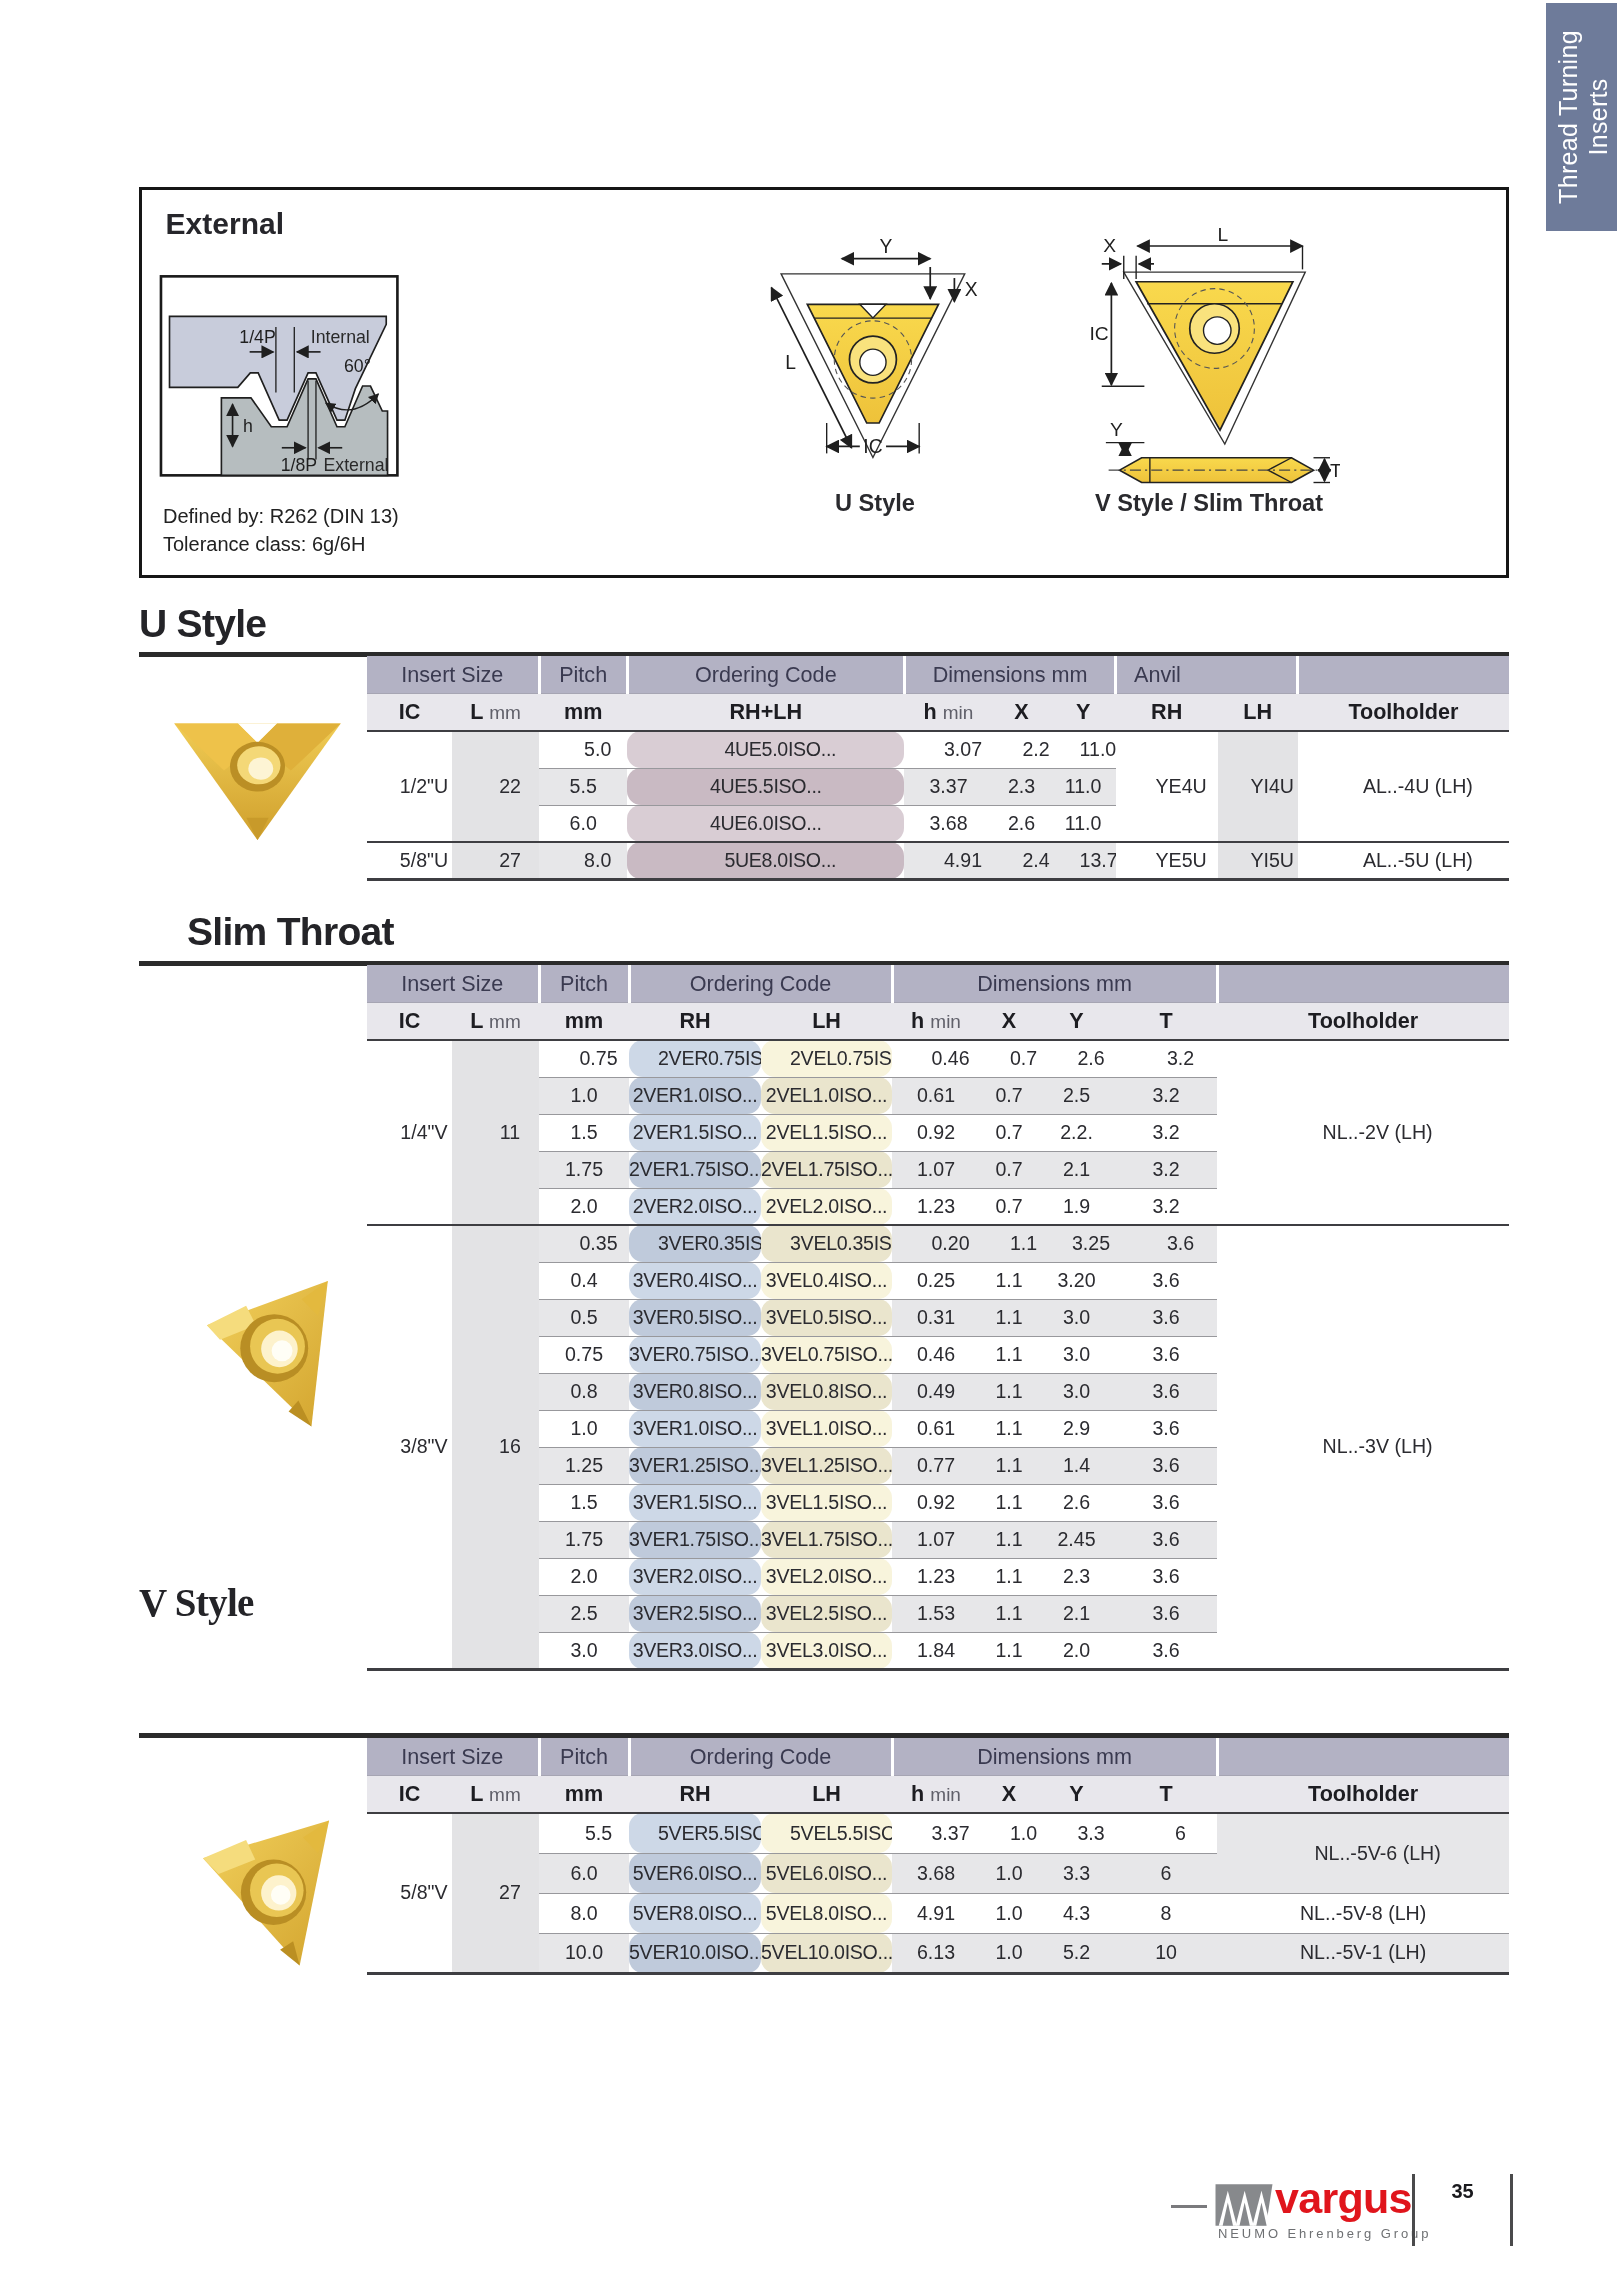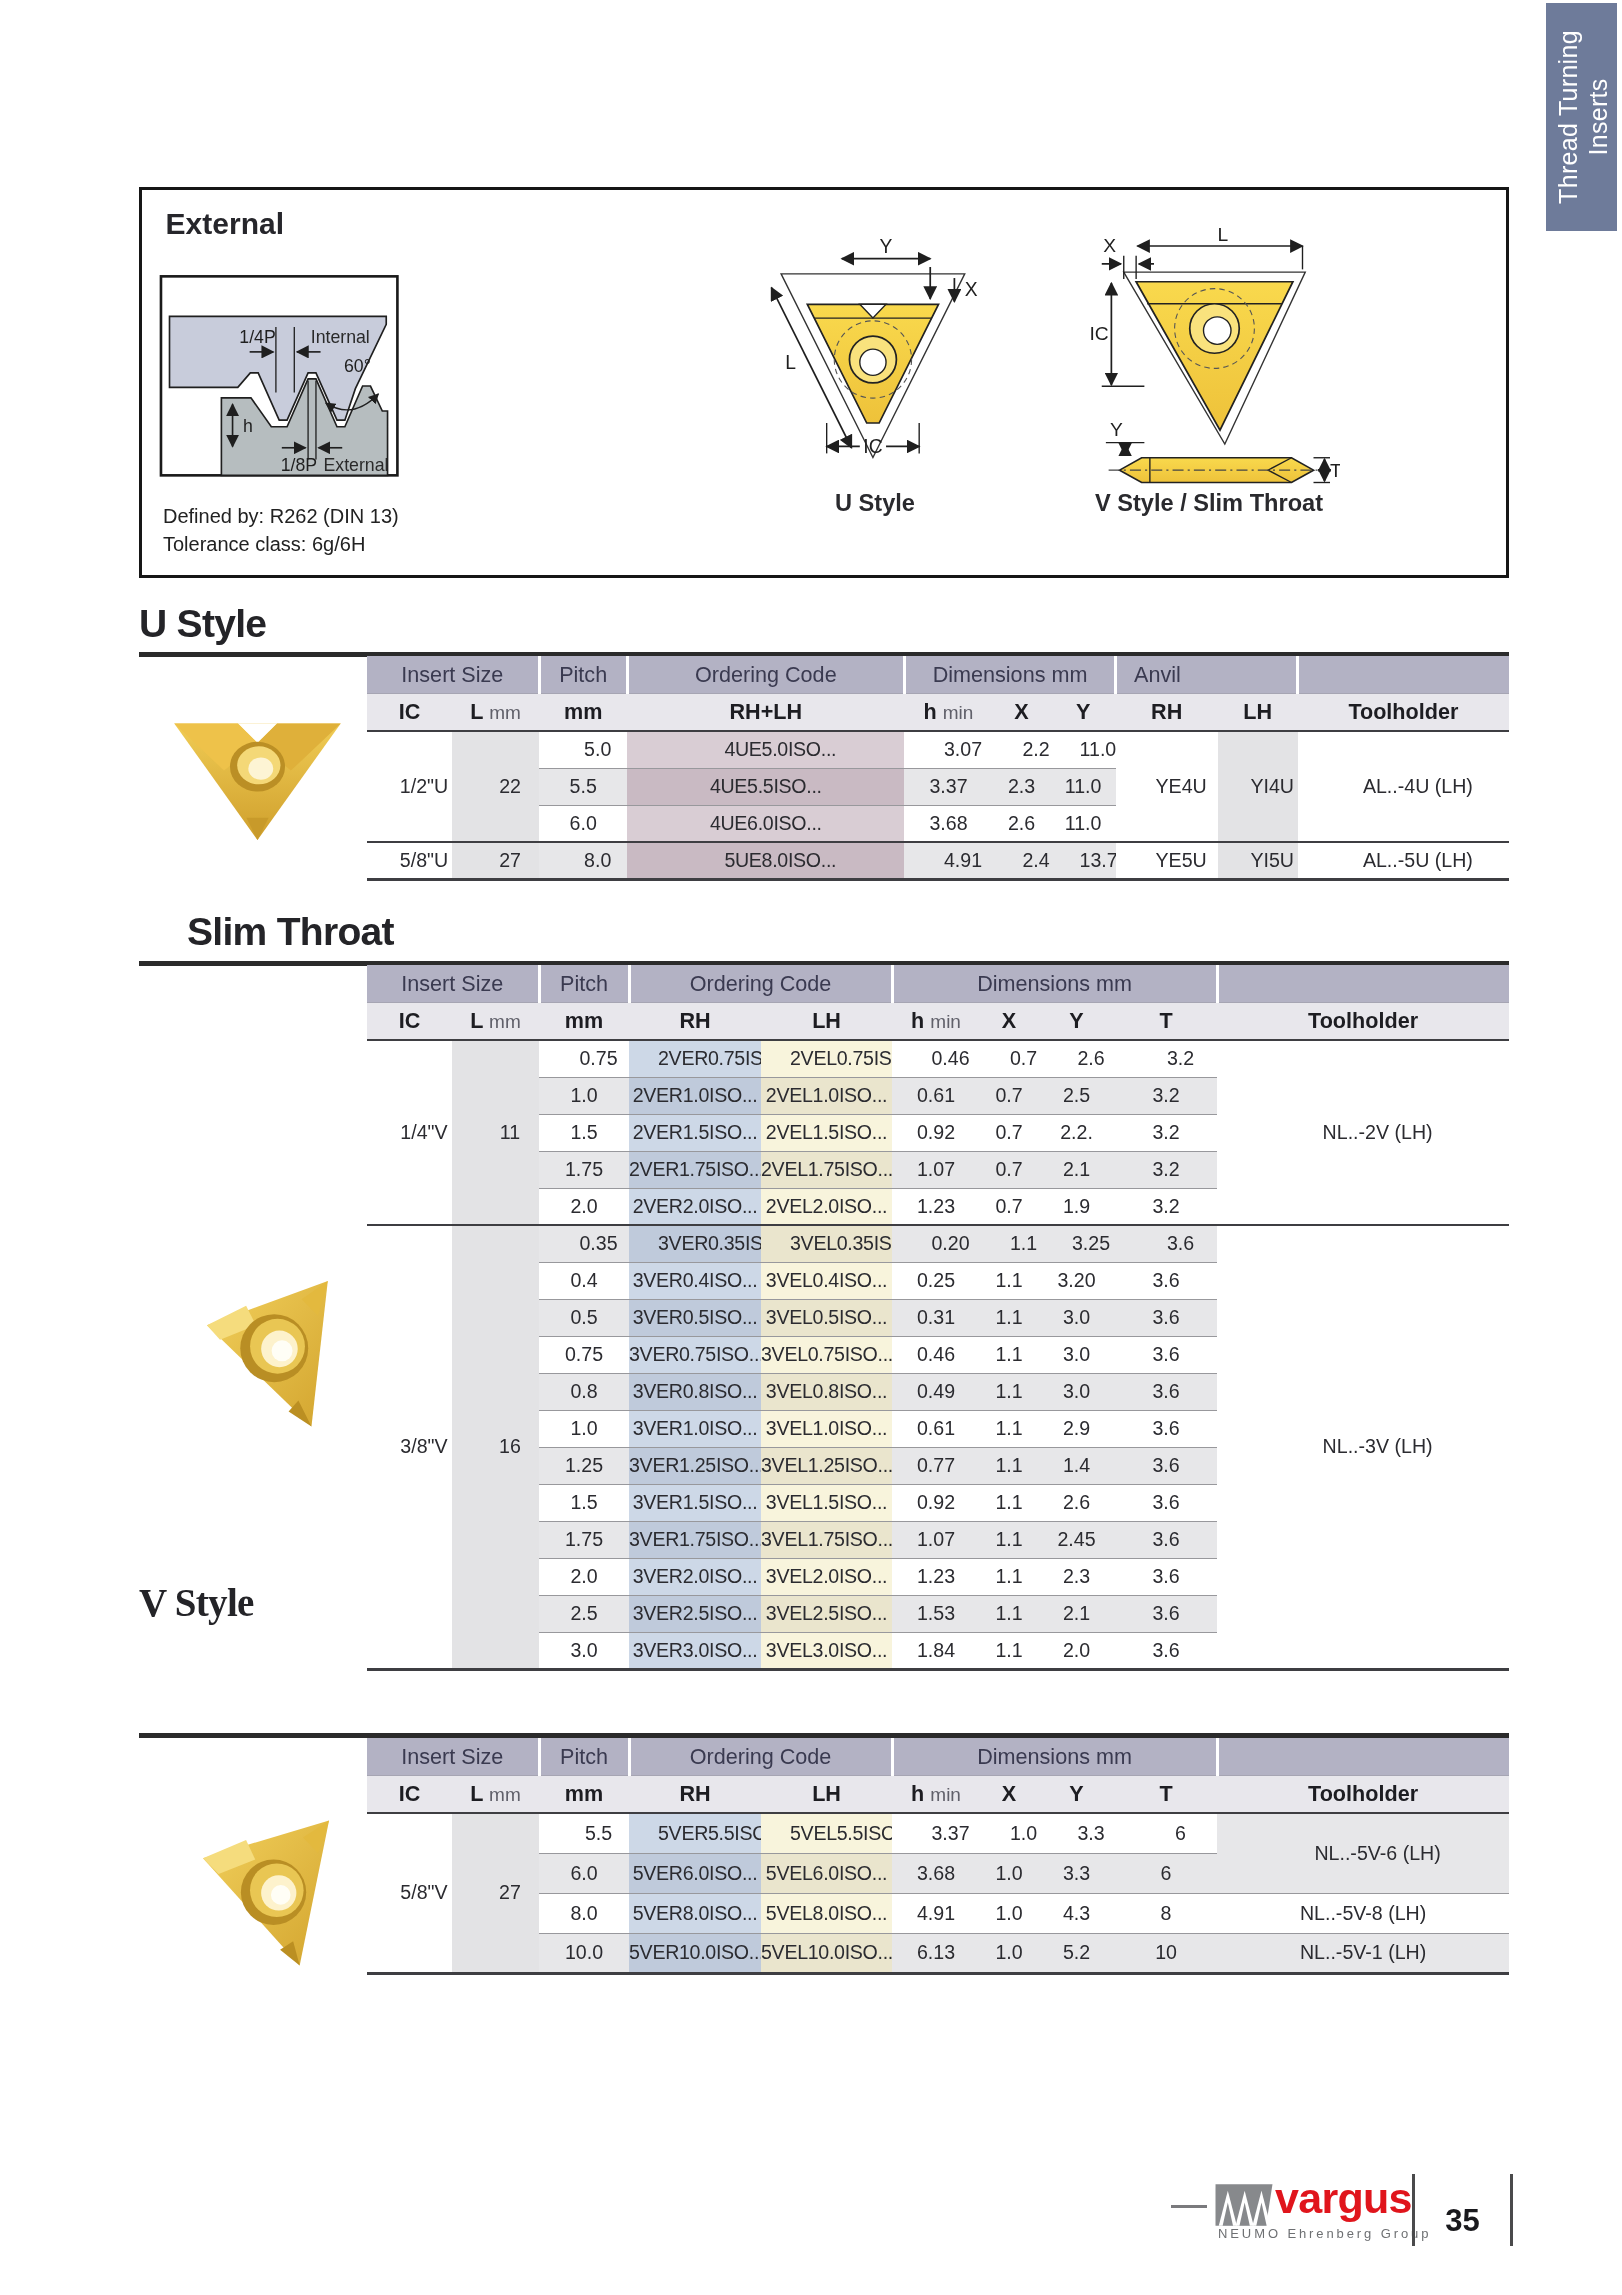--- a/index.html
+++ b/index.html
@@ -35,32 +35,32 @@
   table.ct th,table.ct td{padding:0;text-align:center;vertical-align:middle;overflow:hidden;white-space:nowrap;}
   tr.h1 th{height:37px;background:#b3b2c4;font-size:21.6px;font-weight:400;color:#3a3a50;}
   tr.h1 th.gp{border-left:3.9px solid #fff;}
   tr.h2 th{height:36px;background:#e8e7ec;border-top:1.3px solid #a6a5b3;border-bottom:2.6px solid #3e3e42;font-size:21.6px;}
   .b{font-weight:700;color:#1d1d22;}
   .lt{font-weight:400;color:#60606a;font-size:19px;}
   .t-u tr.dr{height:37px;} .t-s tr.dr{height:37px;} .t-v tr.dr{height:40px;}
   tr.dr td{font-size:19.6px;color:#2b2b30;}
   tr.gs td{border-top:2.6px solid #3e3e42;padding-left:29px;}
   tr.rr td{border-top:1.3px solid #98989c;}
-  td.code{font-size:17.7px;letter-spacing:-0.3px;}
+  td.code{font-size:17.7px;letter-spacing:-0.3px;border-radius:14px;}
   .bw{background:#ffffff;} .bg{background:#e7e7e9;} .bl2{background:#e3e3e5;}
   .pk1{background:#d9cdd4;} .pk2{background:#c9bac3;}
   .bu1{background:#cdd8e7;} .bu2{background:#bfcadb;}
   .ye1{background:#f8f4dc;} .ye2{background:#eae5cd;}
 
   
   .fdash{left:1171px;top:2205px;width:36px;height:2.6px;background:#7a7a7d;}
   .brand{left:1275px;top:2174px;font-size:43px;font-weight:800;color:#e0151c;letter-spacing:-0.7px;}
   .group{left:1218px;top:2226px;font-size:13px;color:#6e7073;letter-spacing:2.9px;white-space:nowrap;}
   .fbar{top:2174px;width:2.6px;height:72px;background:#4a4a4c;}
-  .pageno{left:1420px;top:2180px;width:85px;text-align:center;font-size:31px;font-weight:700;color:#19191d;margin-top:23px;}
+  .pageno{left:1420px;top:2180px;width:85px;text-align:center;font-size:20px;font-weight:700;color:#19191d;}
 
   svg text{font-family:"Liberation Sans", sans-serif;}
 </style>
 </head>
 <body>
 
 <div id="page">
 
   <div class="abs tab">
     <div class="tab-inner">

